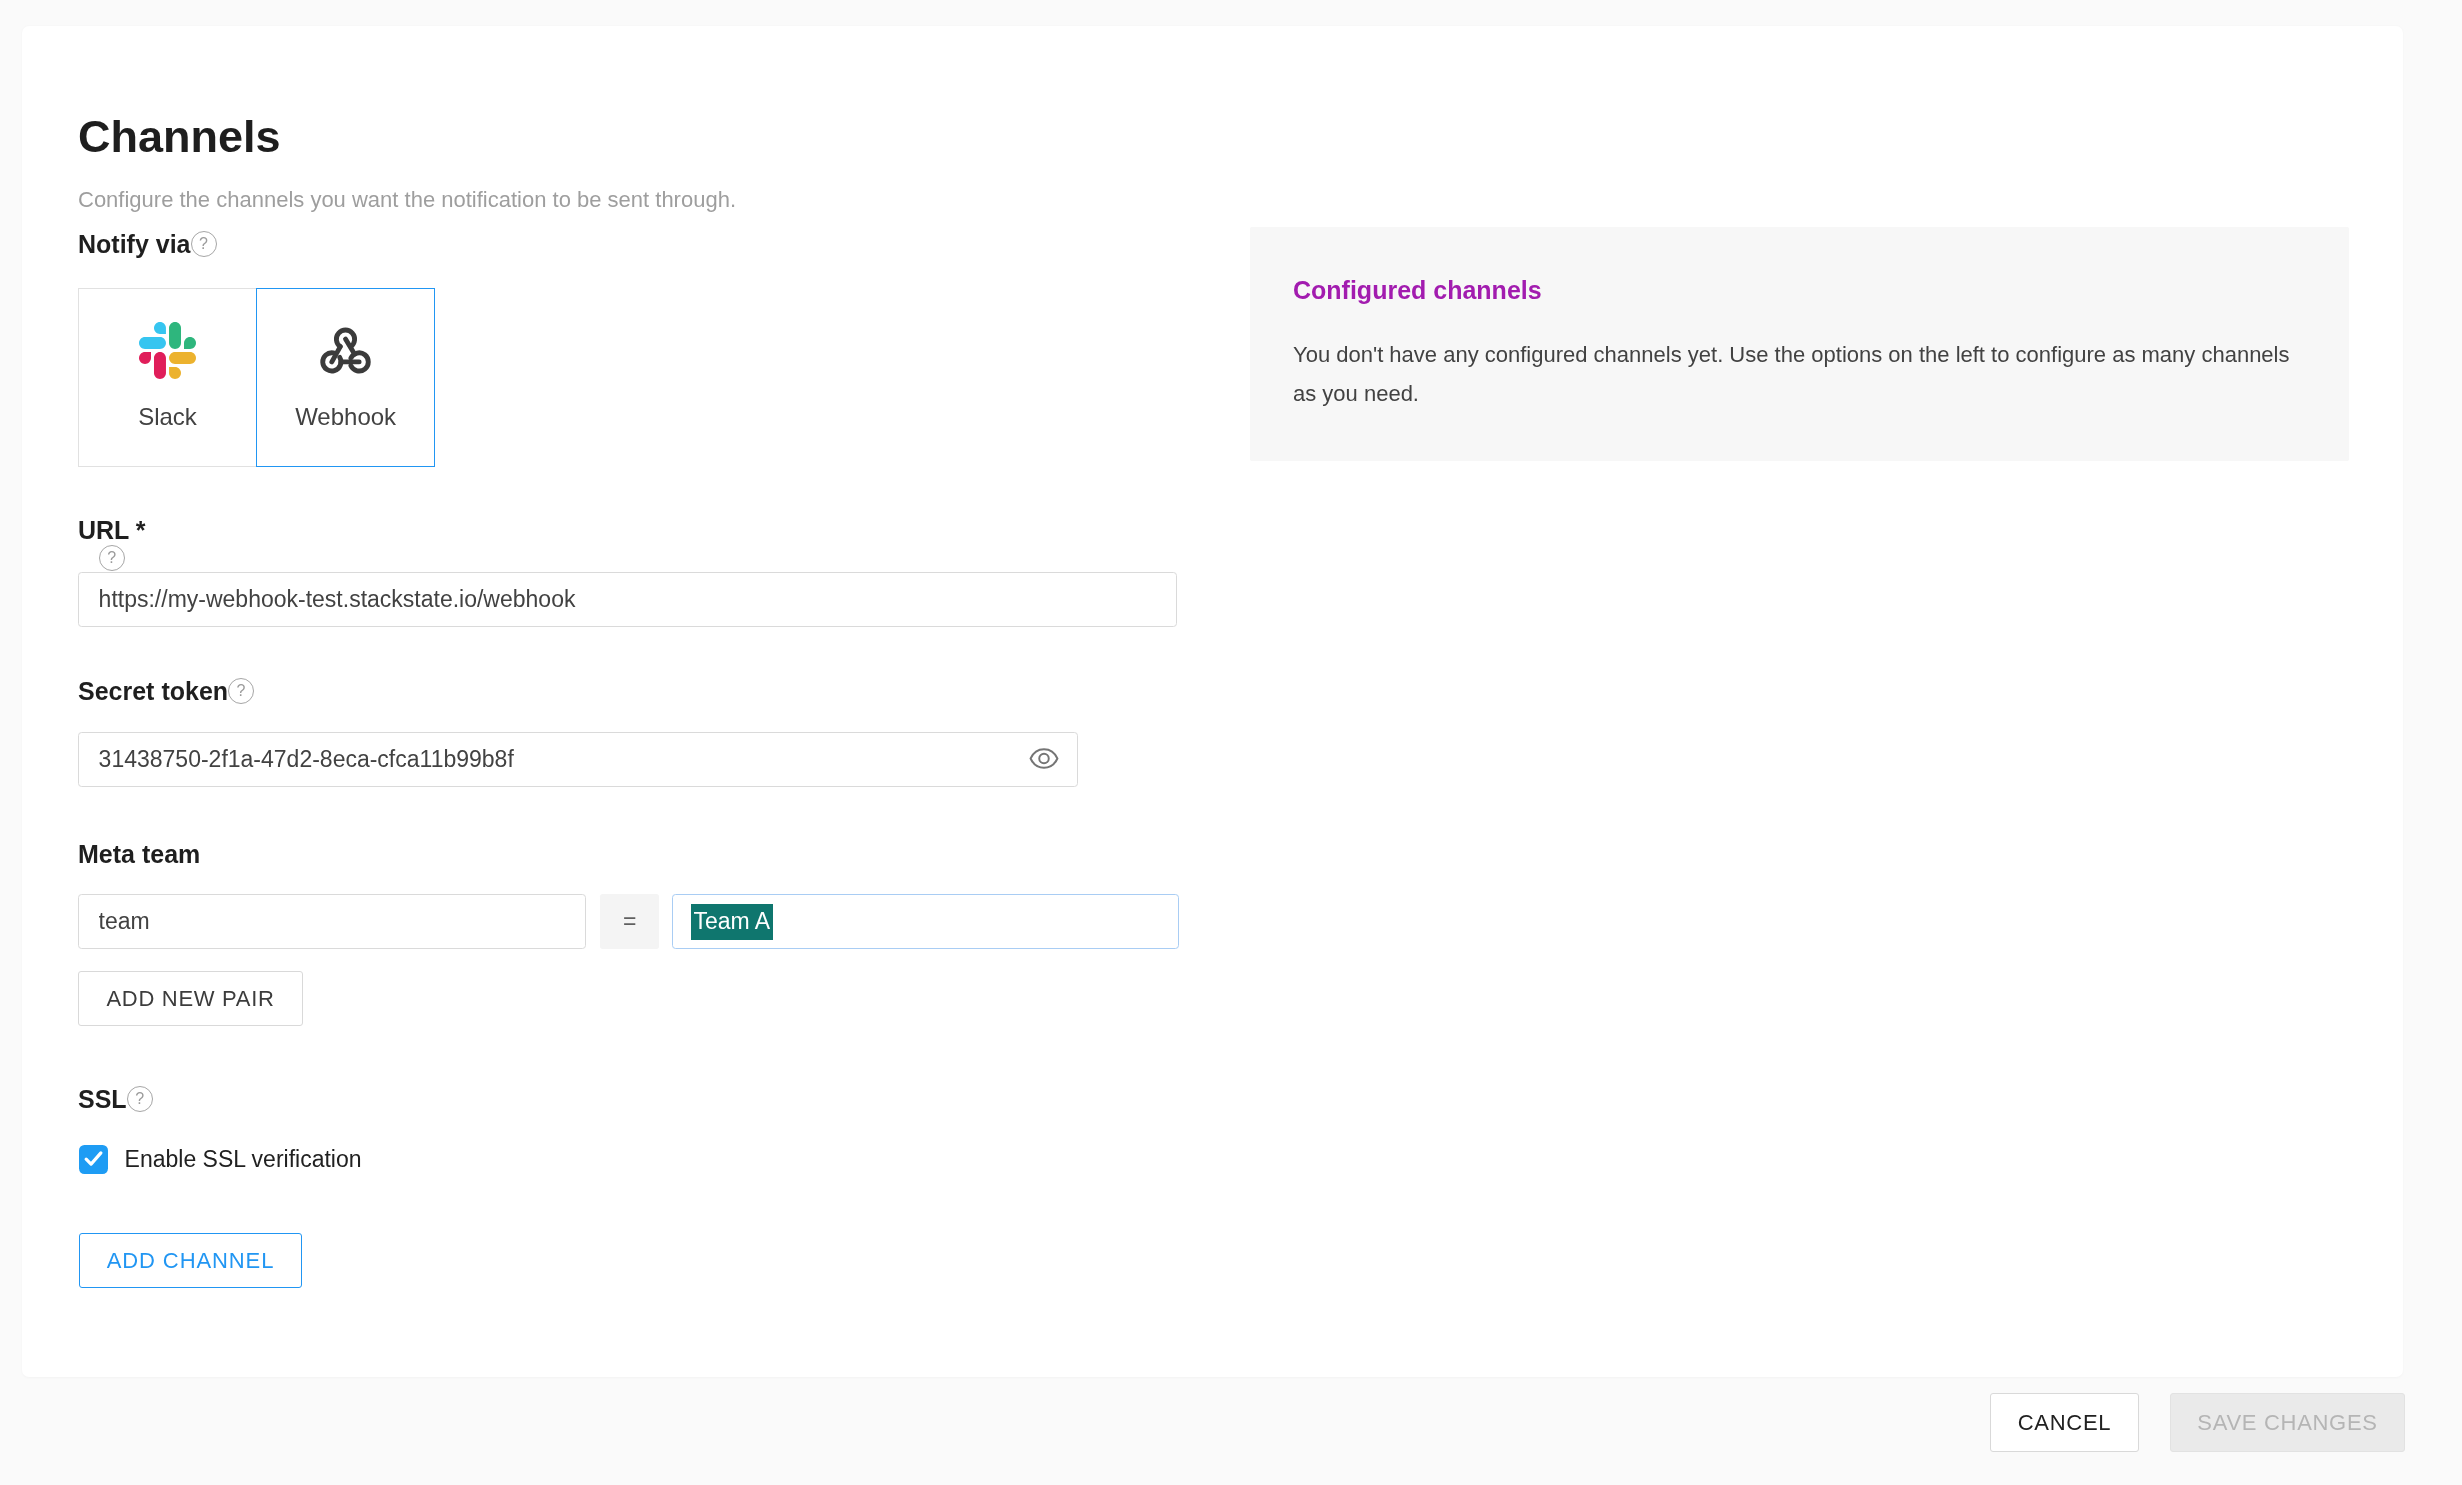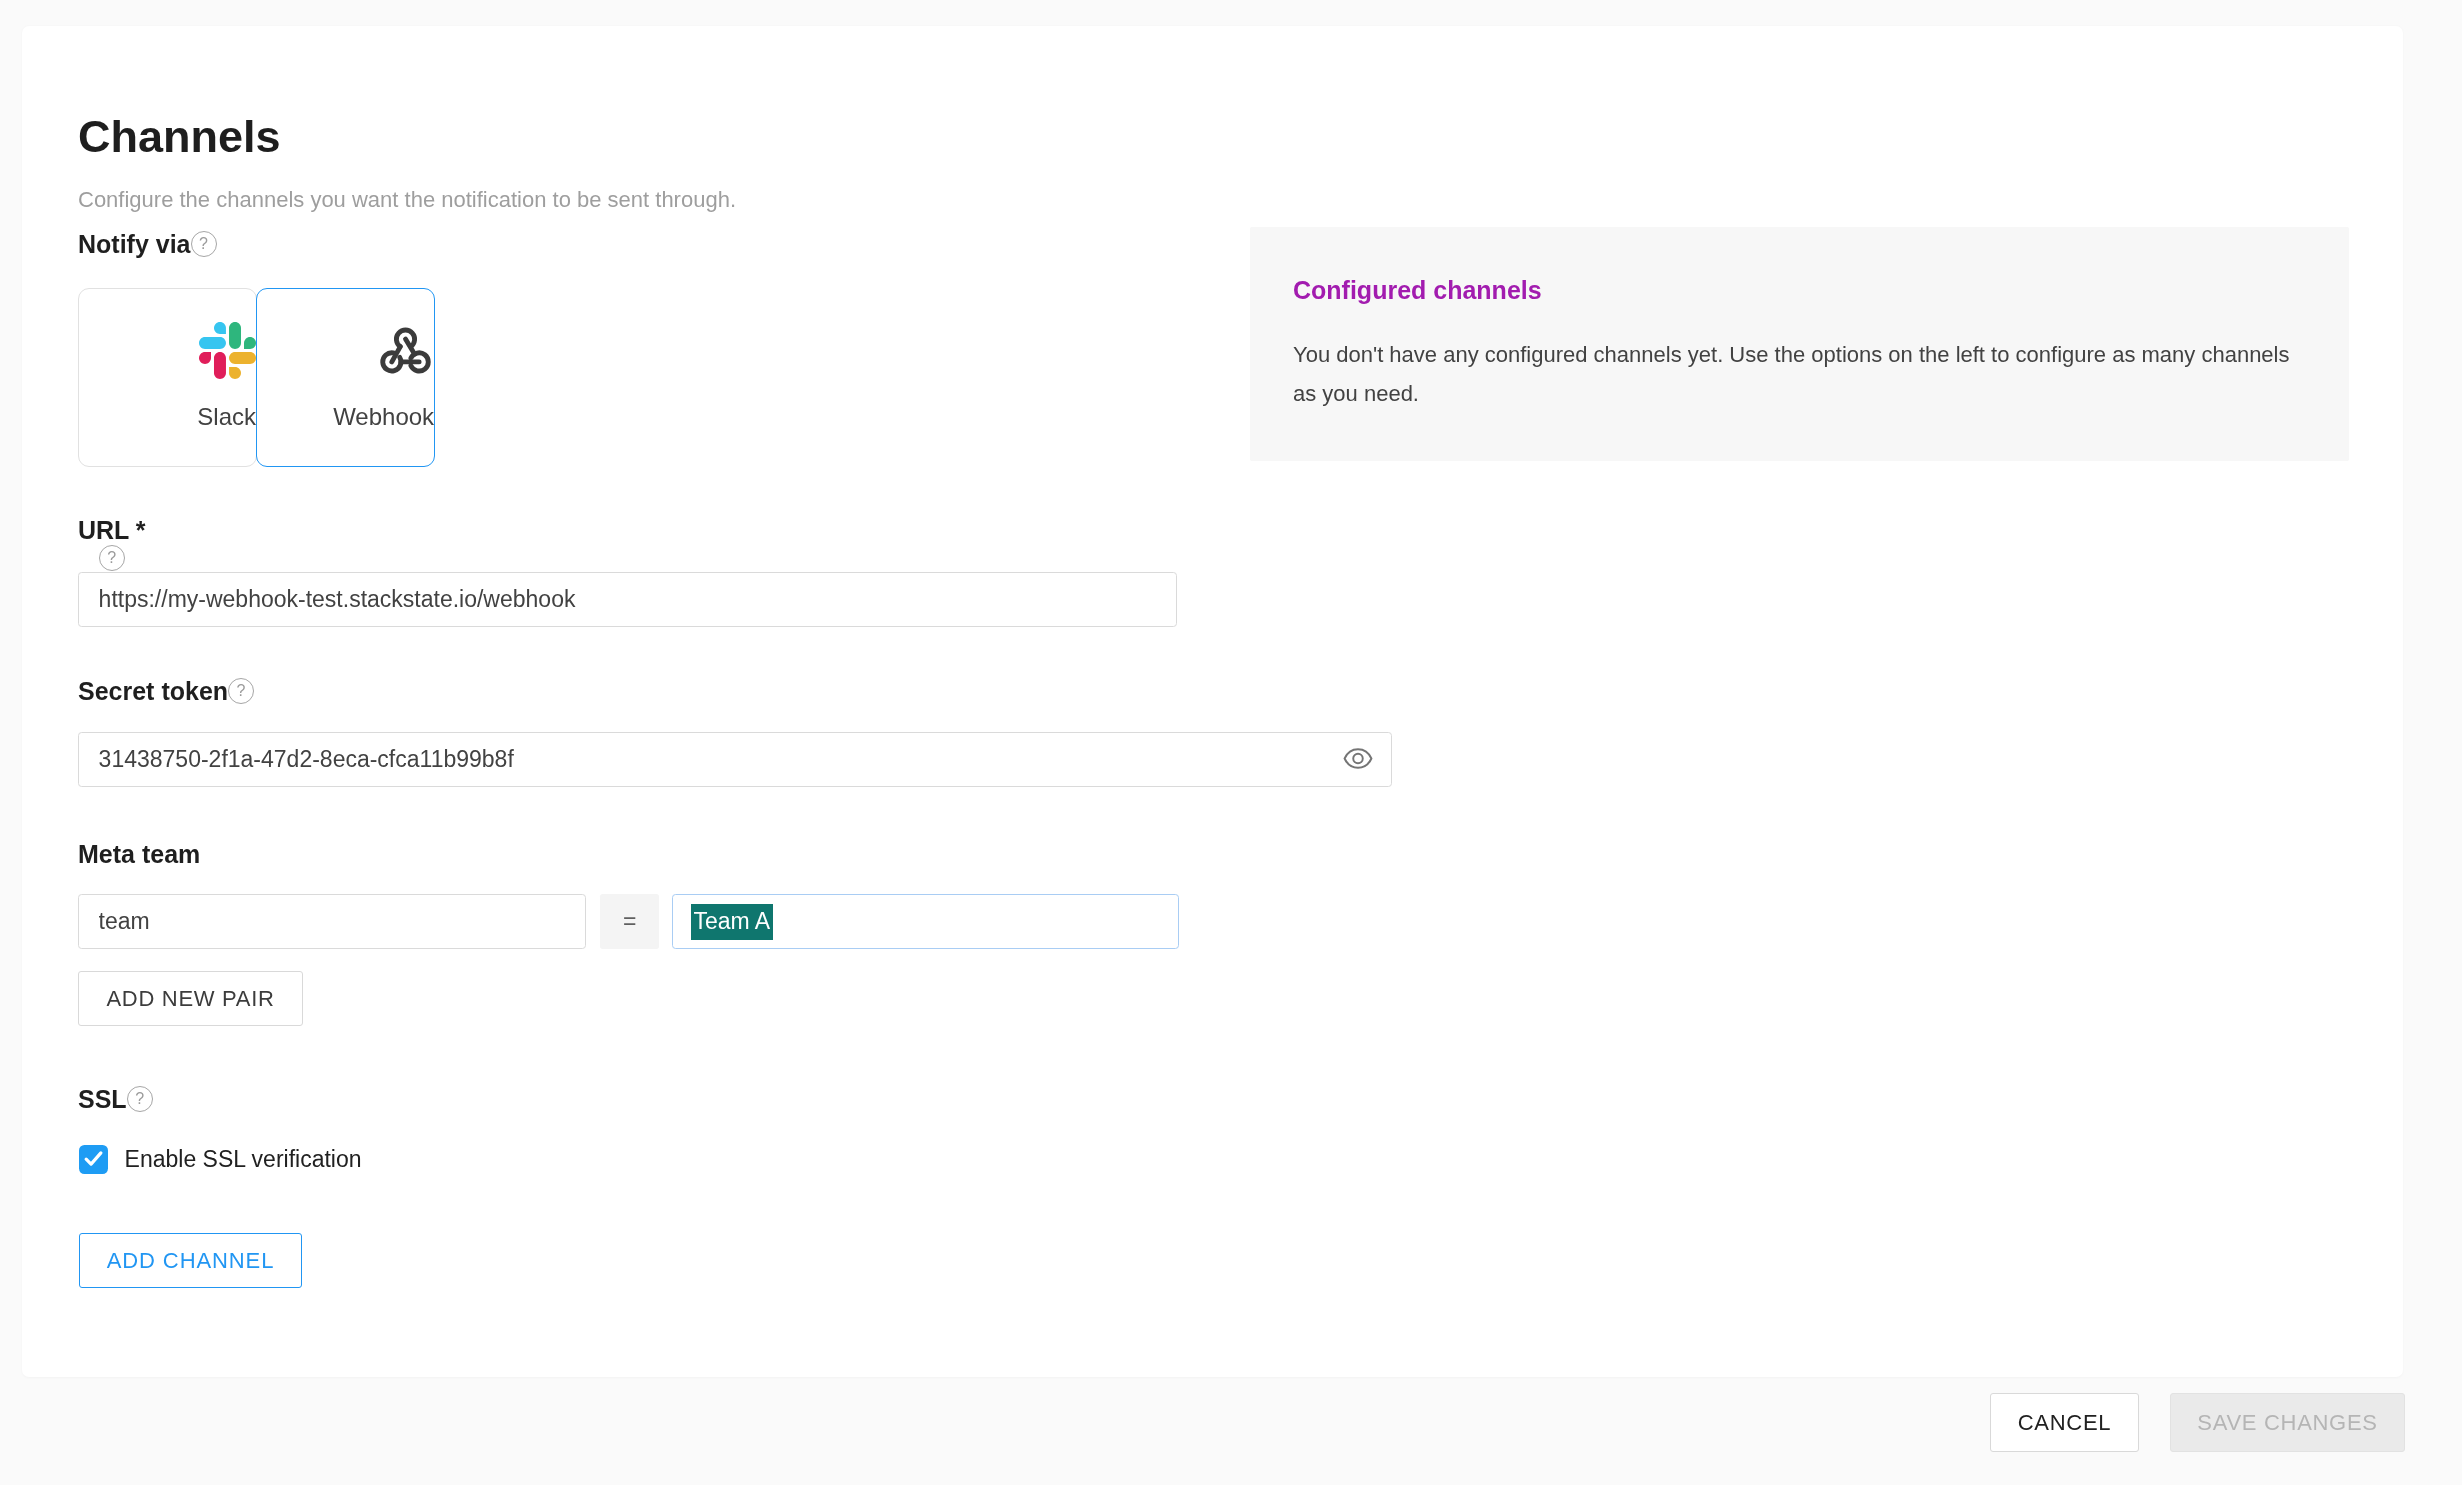--- a/index.html
+++ b/index.html
@@ -34,22 +34,22 @@
   .help{
     width:26px;height:26px;box-sizing:border-box;border:1.8px solid #a6a6a6;border-radius:50%;
     color:#9b9b9b;font-size:16px;line-height:1;display:flex;align-items:center;justify-content:center;
     cursor:default;flex:0 0 auto;
   }
 
   
   .options-row{position:absolute;left:56px;top:262px;display:flex;}
   .option-card{
     box-sizing:border-box;width:179px;height:179px;background:#fff;
-    border:1.8px solid #e1e1e1;border-radius:11px;
-    display:flex;flex-direction:column;align-items:flex-end;padding-top:33px;cursor:pointer;
+    border:1.8px solid #e1e1e1;border-radius:0;
+    display:flex;flex-direction:column;align-items:center;padding-top:33px;cursor:pointer;
   }
   .option-card + .option-card{margin-left:-0.9px;}
   .option-card.selected{border:1.8px solid #2196f3;z-index:2;}
   .option-label{margin-top:21.4px;font-size:24px;color:#424242;}
 
   
   .text-input{
     box-sizing:border-box;height:55px;border:1.8px solid #dadada;border-radius:3.6px;
     background:#fff;font-size:23px;color:#424242;padding:0 19.6px;
     font-family:inherit;outline:none;display:block;
@@ -159,21 +159,21 @@
   <div class="label-row" style="left:56px;top:490px;flex-direction:column;">
     <span class="section-label">URL *</span>
     <span class="help">?</span>
   </div>
   <input class="text-input abs" style="left: 56px; top: 546px; width: 1099px;" type="text" value="https://my-webhook-test.stackstate.io/webhook">
 
   <div class="label-row" style="left:56px;top:649px;">
     <span class="section-label">Secret token</span>
     <span class="help">?</span>
   </div>
-  <div class="input-wrap" style="left:56px;top:706px;width:1314px;height:55px;">
+  <div class="input-wrap" style="left:56px;top:706px;width:1000px;height:55px;">
     <input class="text-input" type="text" value="31438750-2f1a-47d2-8eca-cfca11b99b8f" style="">
     <button class="eye-btn">
       <span>
         <svg width="30" height="23" viewBox="0 0 34 26" fill="none" stroke="#757575" stroke-width="2.2">
           <path d="M17 2.5 C10 2.5 4.5 7 1.8 13 C4.5 19 10 23.5 17 23.5 C24 23.5 29.5 19 32.2 13 C29.5 7 24 2.5 17 2.5 Z"></path>
           <circle cx="17" cy="13" r="5.4"></circle>
         </svg>
       </span>
     </button>
   </div>

